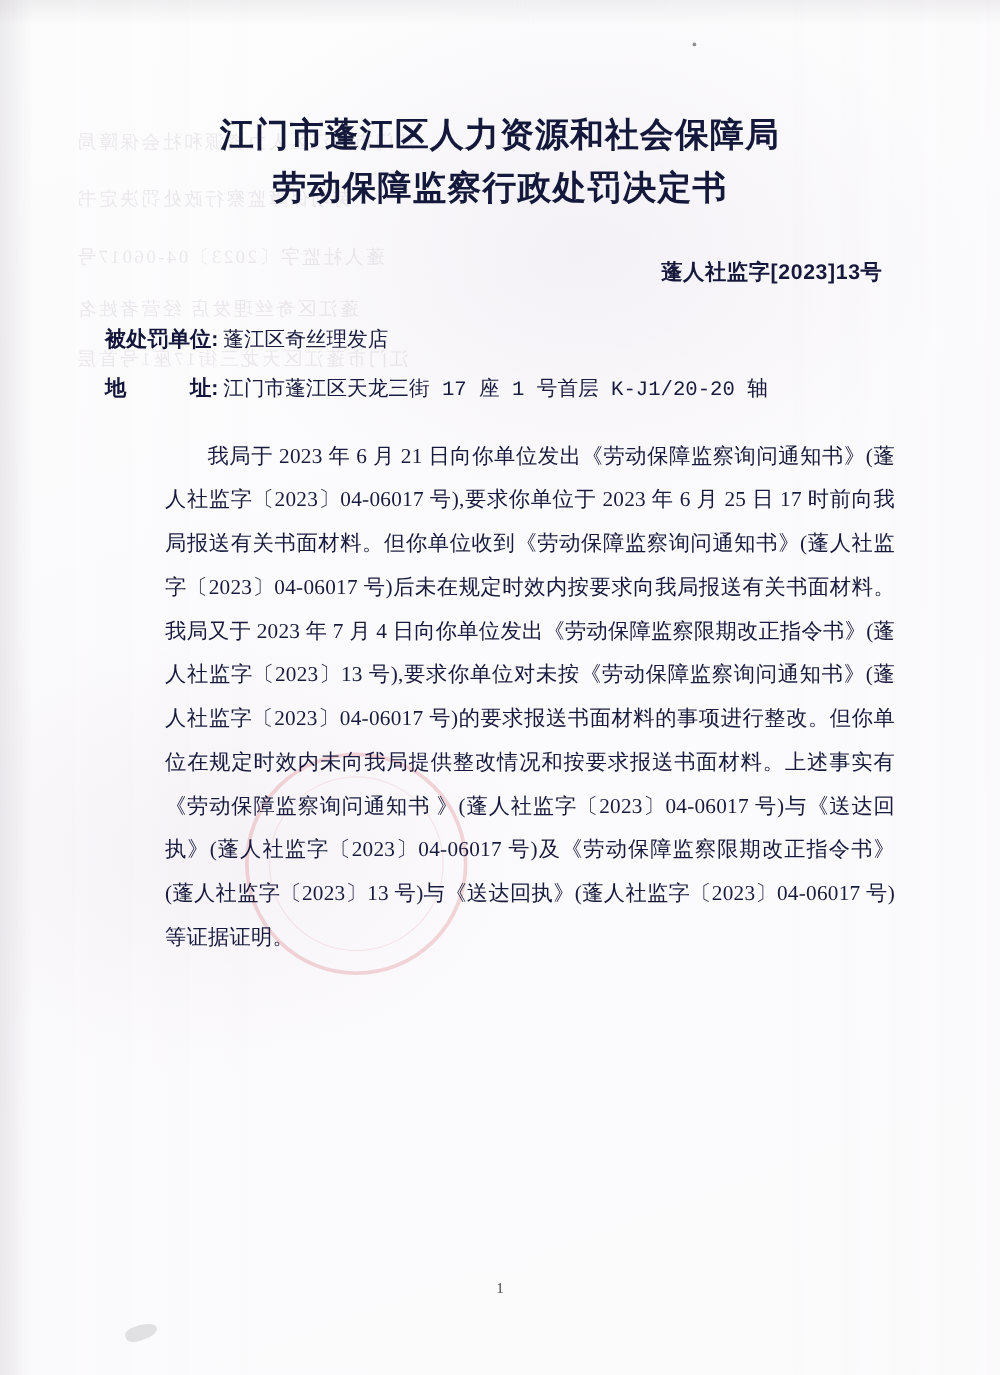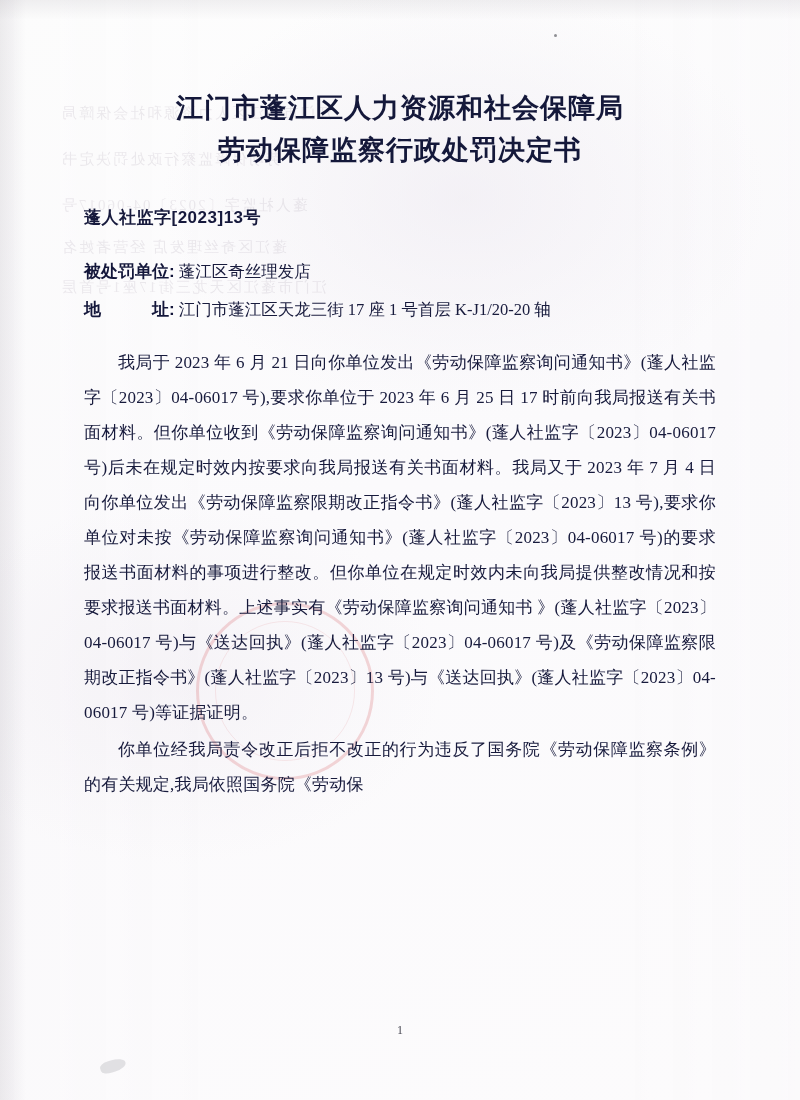--- a/index.html
+++ b/index.html
@@ -63,21 +63,21 @@
   }
   .title-line {
     font-family: "Liberation Sans", sans-serif;
     font-weight: bold;
     font-size: 27px;
     letter-spacing: 1px;
     color: #14183a;
     line-height: 1.55;
   }
   .doc-no {
-    text-align: left;
+    text-align: right;
     margin-top: 34px;
     padding-right: 10px;
     font-size: 17px;
     font-weight: bold;
     color: #16193c;
     letter-spacing: 0.5px;
     font-family: "Liberation Sans", sans-serif;
   }
   .fields {
     margin-top: 30px;
@@ -92,32 +92,33 @@
   }
   .field-label {
     font-weight: bold;
     font-family: "Liberation Sans", sans-serif;
     white-space: pre;
     flex: 0 0 auto;
     color: #13163a;
     font-size: 17px;
   }
   .field-value {
-    font-family: Liberation Serif, serif;
+    font-family: Liberation Mono, monospace;
     color: #181b3d;
     font-size: 16.5px;
     margin-left: 4px;
   }
   .body-text {
     margin-top: 22px;
     font-size: 17px;
     line-height: 2.06;
     color: #171a3c;
     text-align: justify;
     letter-spacing: 0.2px;
+    margin-left: 48px;
   }
   .para {
     text-indent: 2em;
     margin: 0 0 2px 0;
   }
   .page-num {
     position: absolute;
     bottom: 62px;
     left: 0;
     right: 0;
@@ -209,19 +210,18 @@
         <span class="field-value">蓬江区奇丝理发店</span>
       </div>
       <div class="field-row">
         <span class="field-label">地　　　址:</span>
         <span class="field-value">江门市蓬江区天龙三街 17 座 1 号首层 K-J1/20-20 轴</span>
       </div>
     </div>
 
     <div class="body-text">
       <p class="para">我局于 2023 年 6 月 21 日向你单位发出《劳动保障监察询问通知书》(蓬人社监字〔2023〕04-06017 号),要求你单位于 2023 年 6 月 25 日 17 时前向我局报送有关书面材料。但你单位收到《劳动保障监察询问通知书》(蓬人社监字〔2023〕04-06017 号)后未在规定时效内按要求向我局报送有关书面材料。我局又于 2023 年 7 月 4 日向你单位发出《劳动保障监察限期改正指令书》(蓬人社监字〔2023〕13 号),要求你单位对未按《劳动保障监察询问通知书》(蓬人社监字〔2023〕04-06017 号)的要求报送书面材料的事项进行整改。但你单位在规定时效内未向我局提供整改情况和按要求报送书面材料。上述事实有《劳动保障监察询问通知书 》(蓬人社监字〔2023〕04-06017 号)与《送达回执》(蓬人社监字〔2023〕04-06017 号)及《劳动保障监察限期改正指令书》(蓬人社监字〔2023〕13 号)与《送达回执》(蓬人社监字〔2023〕04-06017 号)等证据证明。</p>
-      <p class="para">你单位经我局责令改正后拒不改正的行为违反了国务院《劳动保障监察条例》的有关规定,我局依照国务院《劳动保</p>
     </div>
 
   </div>
 
   <div class="page-num">1</div>
 </div>
 
 </body></html>

